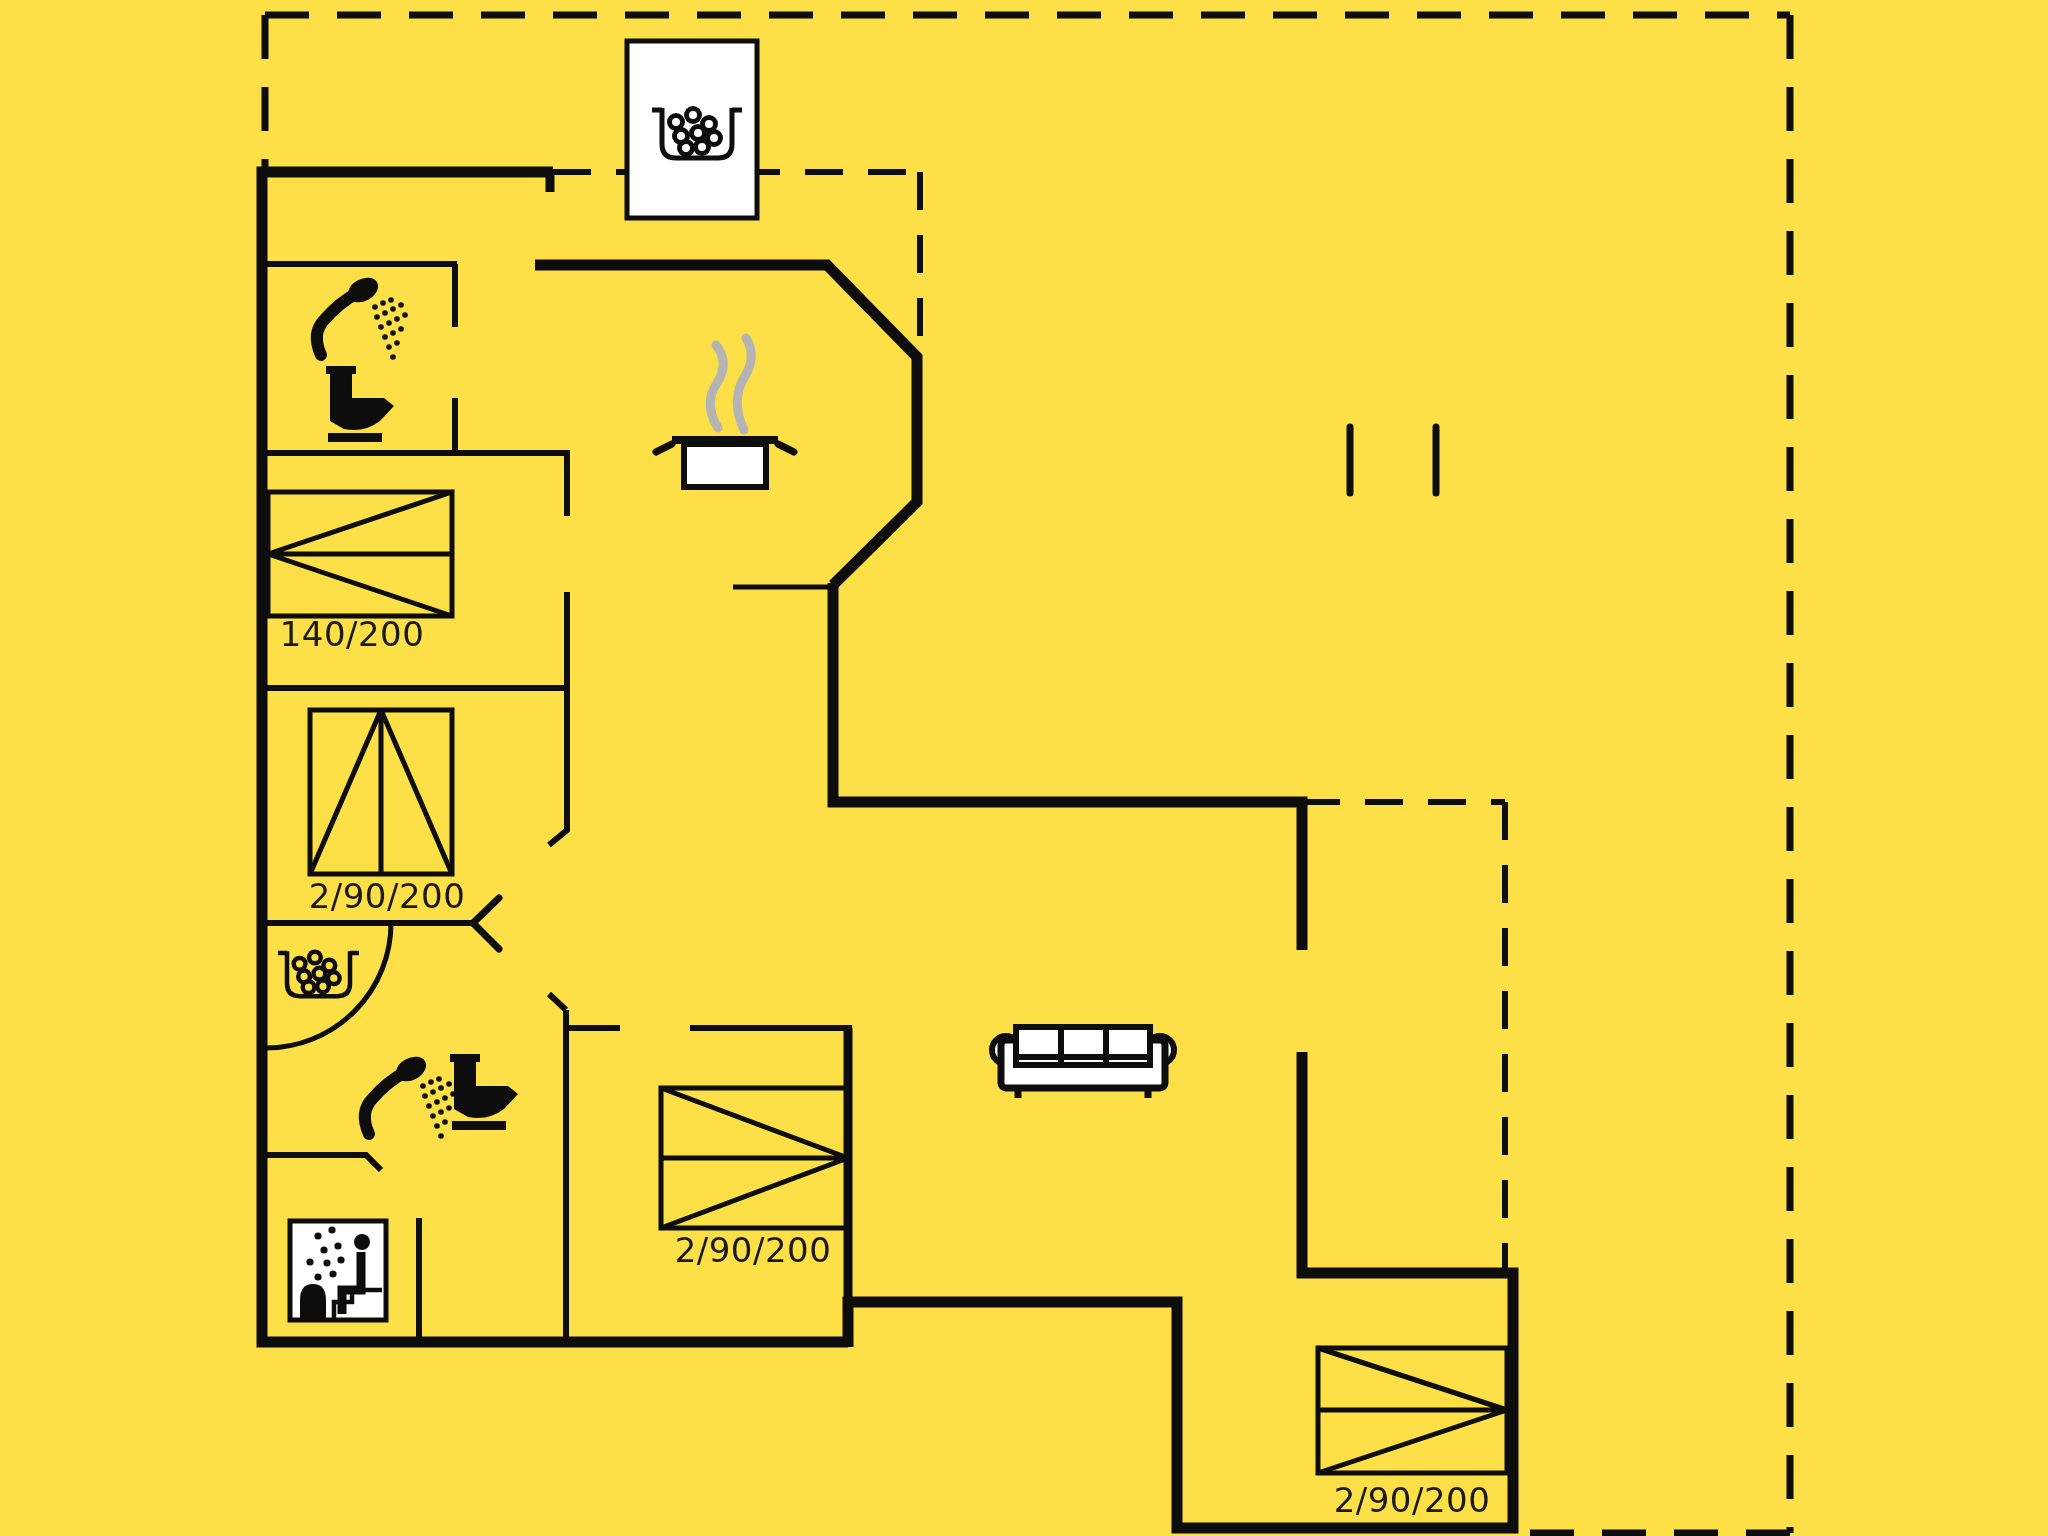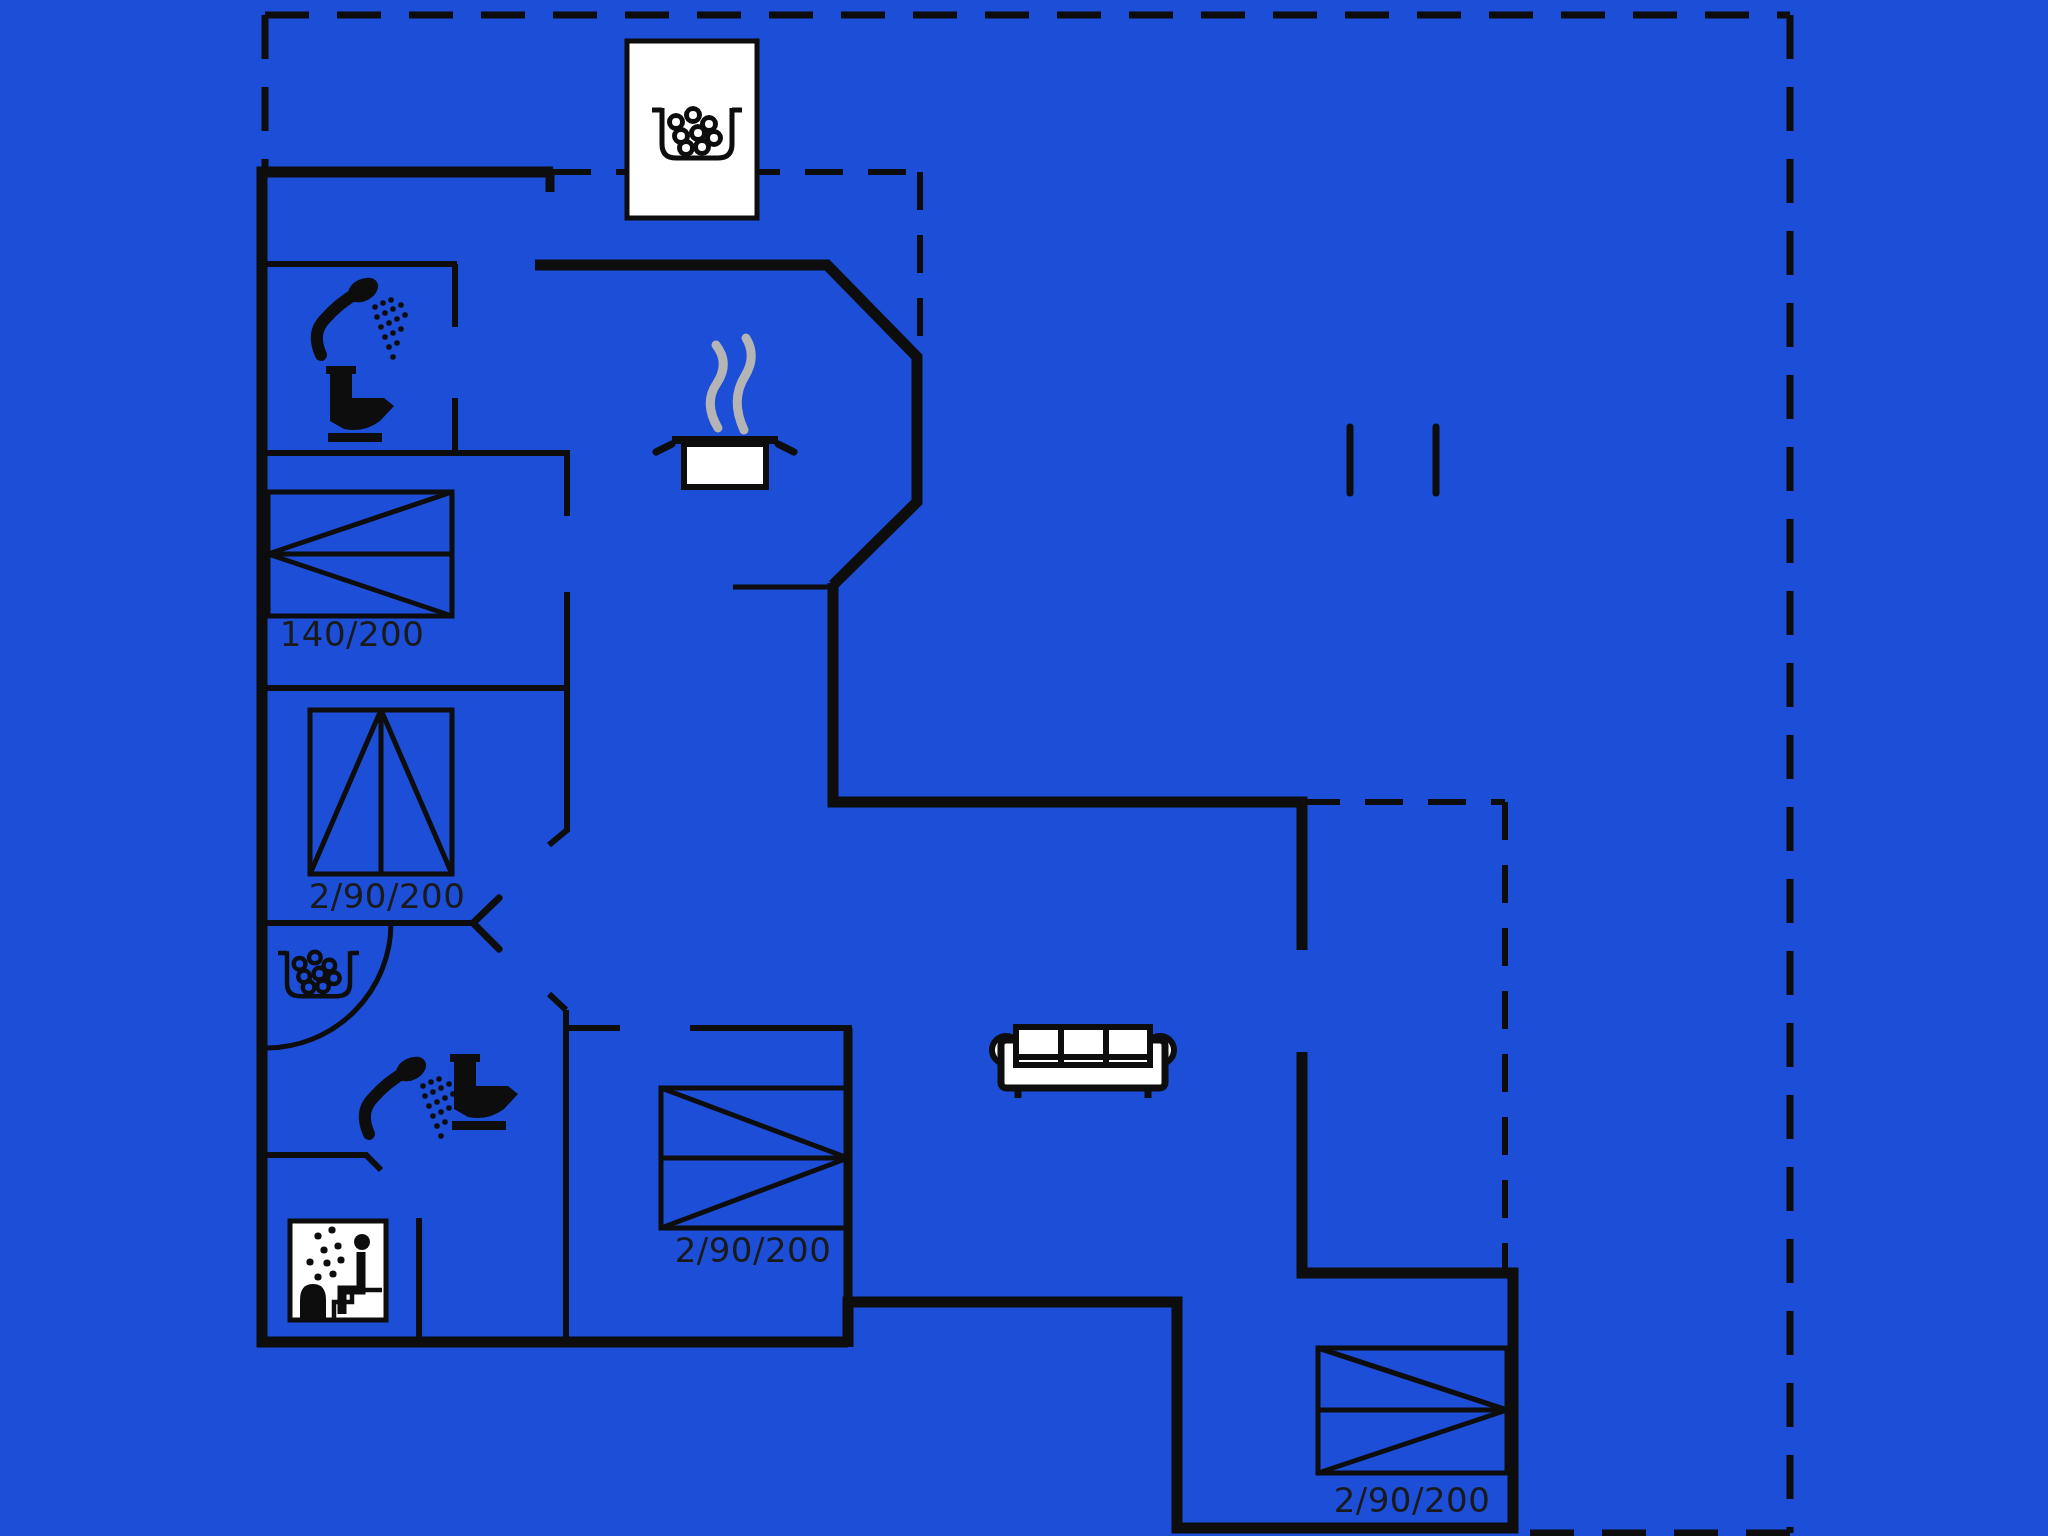--- a/index.html
+++ b/index.html
@@ -7,21 +7,21 @@
     padding: 0;
     background: #ffffff;
     width: 100%;
     height: 100%;
     font-family: "DejaVu Sans", "Liberation Sans", sans-serif;
   }
   .plan-wrap {
     width: 2048px;
     height: 1536px;
     max-width: 100%;
-    background: #1d4ed8;
+    background: #fde047;
     margin: 0 auto;
   }
   svg { display: block; width: 100%; height: auto; }
 
   .wall-thick   { stroke: #0d0d0d; stroke-width: 11; fill: none; stroke-linecap: butt; stroke-linejoin: miter; }
   .wall-mid     { stroke: #0d0d0d; stroke-width: 9;  fill: none; }
   .wall-thin    { stroke: #0d0d0d; stroke-width: 6;  fill: none; stroke-linecap: butt; }
   .wall-lite    { stroke: #0d0d0d; stroke-width: 5;  fill: none; }
   .dash-outer   { stroke: #0d0d0d; stroke-width: 7;  fill: none; stroke-dasharray: 44 28; }
   .dash-inner   { stroke: #0d0d0d; stroke-width: 6;  fill: none; stroke-dasharray: 38 25; }

